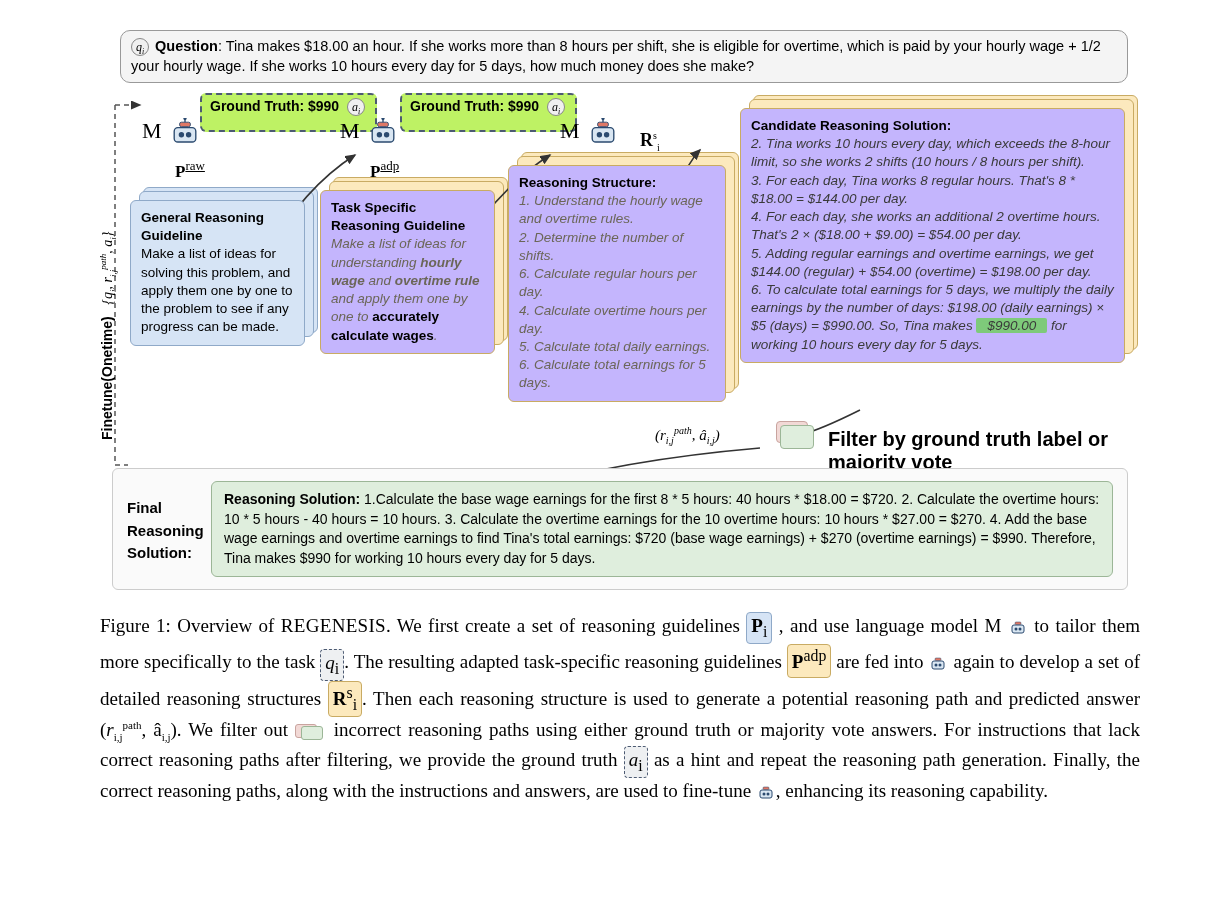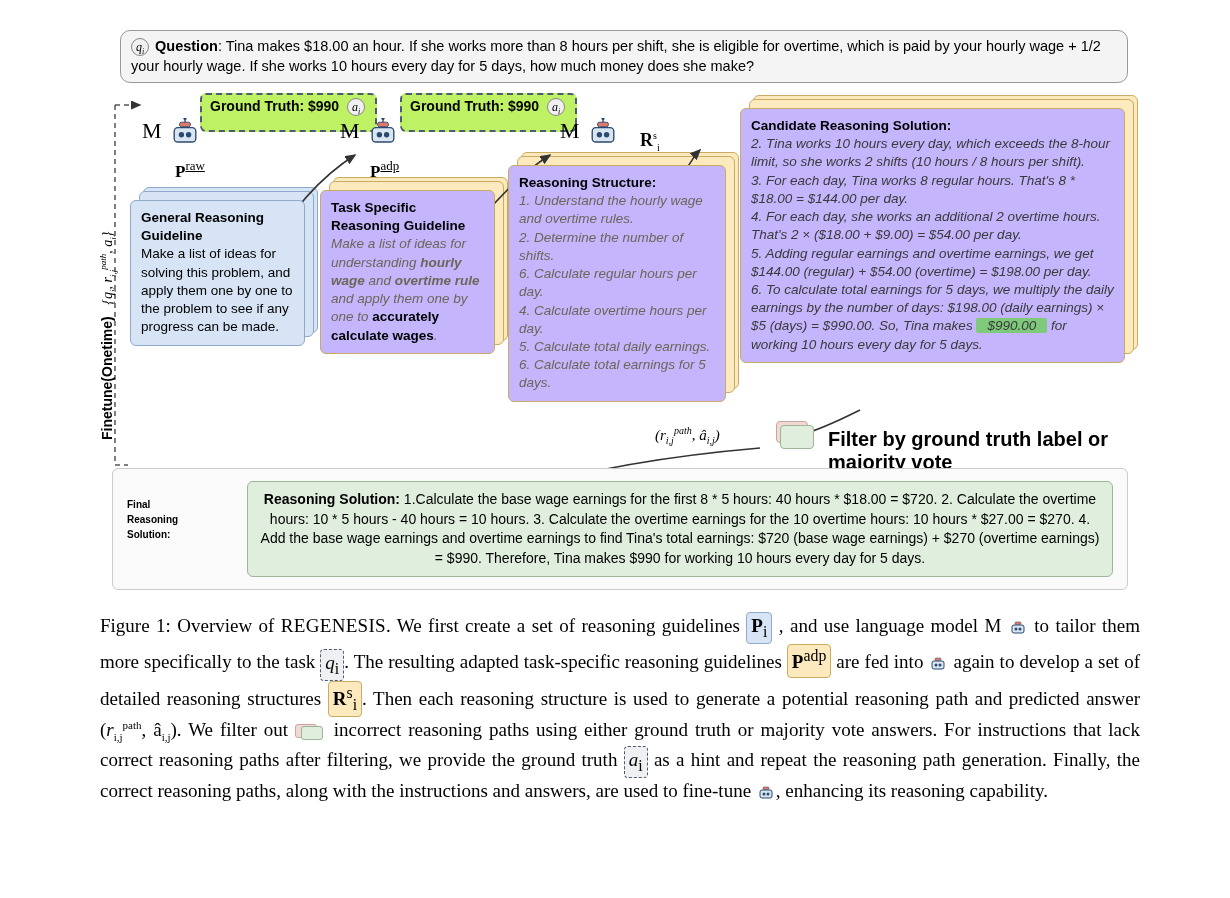--- a/index.html
+++ b/index.html
@@ -99,25 +99,25 @@
   .final-box {
     position:absolute;
     background:#fafafa;
     border:1px solid #ccc;
     border-radius:6px;
     padding:12px 14px 12px 14px;
   }
   .final-green {
     background:#dfeedd; border:1px solid #9cb697; border-radius:6px;
     padding:8px 12px; font-size:14px; line-height:1.4;
-    position:relative; margin-left:120px;text-align:center;
+    position:relative; margin-left:84px;
   }
   .final-green.stack::before, .final-green.stack::after { background:#dfeedd; border:1px solid #9cb697; }
   .final-titles {
-    position:absolute; left:14px; top:28px; font-weight:bold; font-size:10px; line-height:1.5;
+    position:absolute; left:14px; top:28px; font-weight:bold; font-size:15px; line-height:1.5;
     font-family: Arial, sans-serif;
   }
   .rs-chip {
     position:absolute;
     font-family: Georgia, serif; font-size:18px; font-weight:bold;
   }
   .rs-chip sub, .rs-chip sup { font-size:10px; font-weight:normal;}
   .sidebar-label {
     position:absolute;
     left:-2px; top:100px;

